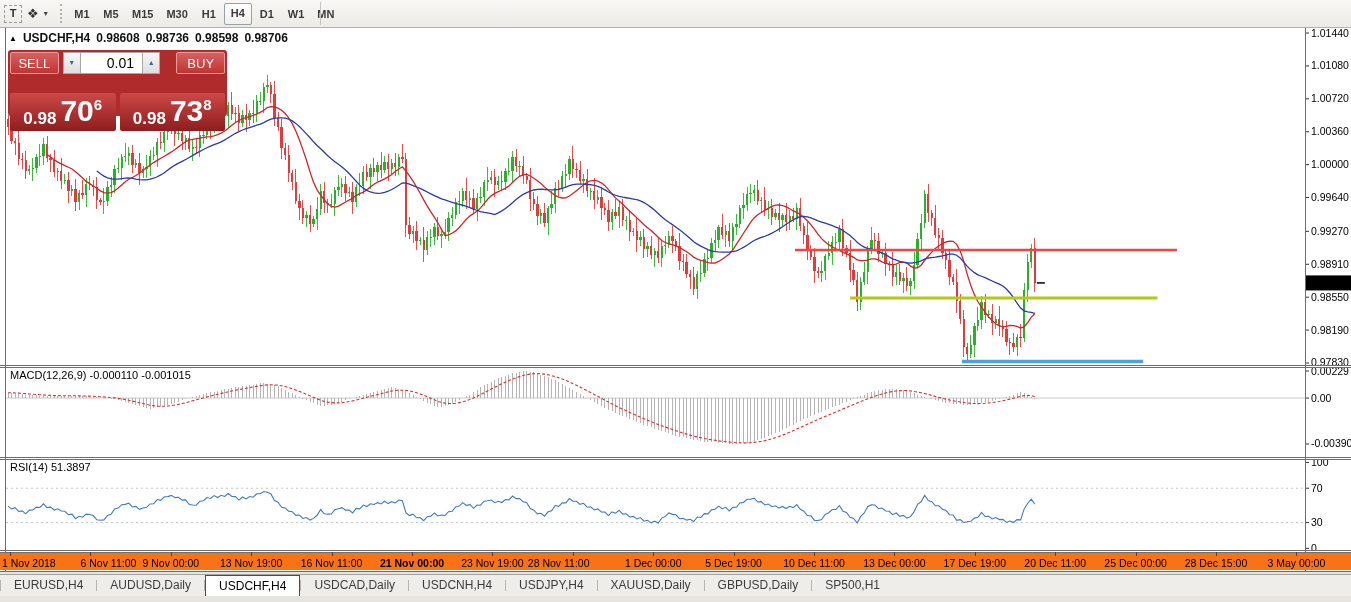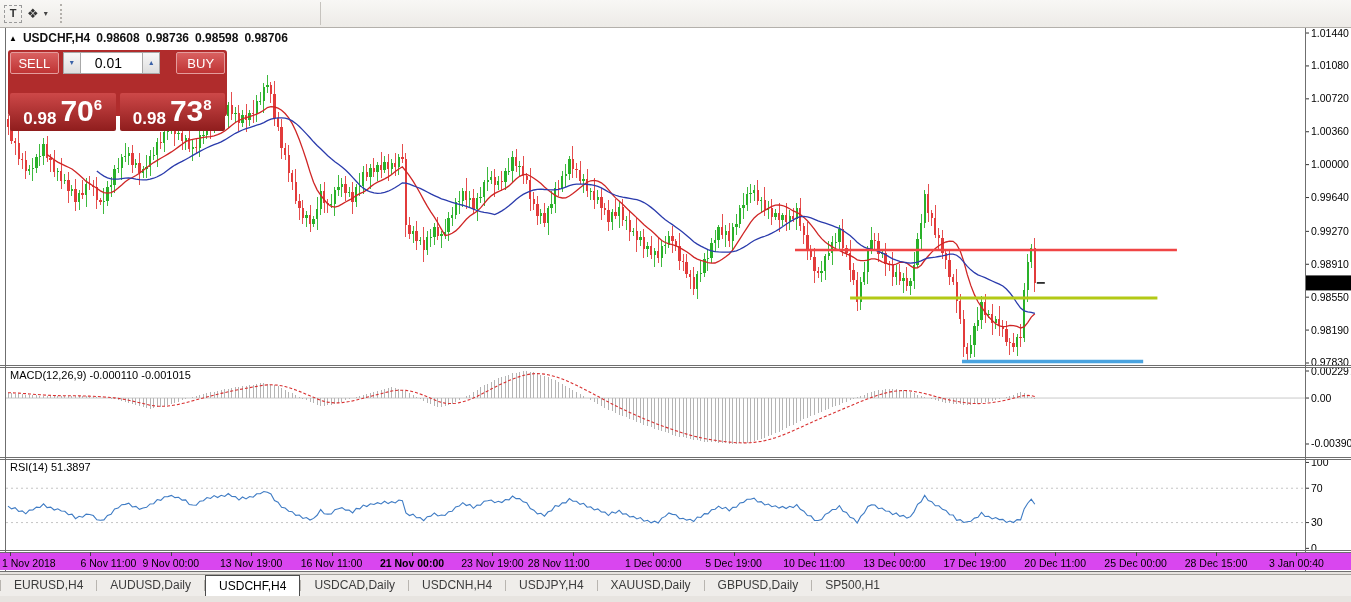--- a/index.html
+++ b/index.html
@@ -43,31 +43,31 @@
   .tp-row{display:flex;height:38px;gap:0;}
   .tp-btn{height:22px;line-height:22px;text-align:center;color:#fff;font-size:13px;
     background:linear-gradient(#d96060,#bf3434);border:1px solid #e49c9c;
     border-radius:2px;box-sizing:border-box;}
   .tp-sell{width:53px;margin-right:4px;}
   .tp-buy{width:53px;margin-left:16px;}
   .tp-spin{width:20px;height:22px;line-height:20px;text-align:center;font-size:8px;
     color:#3a62a8;background:linear-gradient(#f7f7f7,#dedede);border:1px solid #a8a8a8;
     box-sizing:border-box;}
   .tp-lot{width:61px;height:22px;border:1px solid #a8a8a8;border-left:none;border-right:none;
-    box-sizing:border-box;text-align:right;padding:0 20px 0 0;font:14px "Liberation Sans",sans-serif;}
+    box-sizing:border-box;text-align:right;padding:0 8px 0 0;font:14px "Liberation Sans",sans-serif;}
   .tp-prices{display:flex;margin-top:3px;gap:4px;}
   .tp-price{height:37px;flex:1;background:linear-gradient(#cd4848,#8f1d1d);
     border-radius:2px;display:flex;align-items:baseline;justify-content:center;
     color:#fff;padding-top:1px;}
   .tp-small{font-size:17px;font-weight:bold;margin-right:4px;align-self:center;
     margin-top:12px;}
   .tp-big{font-size:30px;font-weight:bold;line-height:34px;}
   .tp-sup{font-size:15px;font-weight:bold;display:inline-block;transform:translateY(-11px);}
   
-  #time-axis{position:absolute;left:0;top:553px;width:1351px;height:17px;background:#d946ef;}
+  #time-axis{position:absolute;left:0;top:553px;width:1351px;height:17px;background:#f97316;}
   .ttick{position:absolute;top:-1px;width:1px;height:4px;background:#444;}
   .tlabel{position:absolute;top:4px;font-size:10.5px;color:#000;white-space:nowrap;}
   
   .tabbar{position:absolute;left:0;top:574px;width:1351px;height:22px;background:#efedea;
     border-top:1px solid #a5a29d;display:flex;align-items:stretch;font-size:12px;
     color:#3c3c3c;box-sizing:border-box;}
   .tab{padding:0 13px;line-height:20px;white-space:nowrap;}
   .tab.active{background:#fff;border:1px solid #4c4c4c;border-bottom:none;color:#000;}
   .tabsep{width:1px;height:11px;background:#b8b5b0;margin-top:5px;}
   .bstrip{position:absolute;left:0;top:596px;width:1351px;height:6px;background:#e7e4e0;}
@@ -77,20 +77,31 @@
 
 <div class="toolbar">
   <div class="ttool">
     <span>T</span>
   </div>
   <div class="dtool">
     <span class="obj">❖</span>
     <span class="caret">▾</span>
   </div>
   <div class="grip"></div>
+  <div class="tf-group" id="tf-group">
+      <div class="tf">M1</div>
+      <div class="tf">M5</div>
+      <div class="tf">M15</div>
+      <div class="tf">M30</div>
+      <div class="tf">H1</div>
+      <div class="tf active">H4</div>
+      <div class="tf">D1</div>
+      <div class="tf">W1</div>
+      <div class="tf">MN</div>
+    </div>
   <div class="toolbar-sep"></div>
 </div>
 
 <div class="chartwin"></div>
 
 <svg id="main-svg" width="1351" height="338" viewBox="0 28 1351 338">
     <rect x="0" y="28" width="1351" height="338" fill="#fff"></rect>
     <g shape-rendering="crispEdges">
       <line x1="8.00" y1="114.83" x2="8.00" y2="134.94" stroke="#e23b3b" stroke-width="0.9"></line>
       <rect x="6.85" y="119.40" width="2.3" height="7.31" fill="#e23b3b"></rect>
@@ -1099,21 +1110,21 @@
     <div class="tlabel" style="left: 849.4px; width: 90px; text-align: center;">13 Dec 00:00</div>
     <div class="ttick" style="left: 974.8px;"></div>
     <div class="tlabel" style="left: 929.8px; width: 90px; text-align: center;">17 Dec 19:00</div>
     <div class="ttick" style="left: 1055.2px;"></div>
     <div class="tlabel" style="left: 1010.2px; width: 90px; text-align: center;">20 Dec 11:00</div>
     <div class="ttick" style="left: 1135.6px;"></div>
     <div class="tlabel" style="left: 1090.6px; width: 90px; text-align: center;">25 Dec 00:00</div>
     <div class="ttick" style="left: 1216px;"></div>
     <div class="tlabel" style="left: 1171px; width: 90px; text-align: center;">28 Dec 15:00</div>
     <div class="ttick" style="left: 1296.4px;"></div>
-    <div class="tlabel" style="left: 1251.4px; width: 90px; text-align: center;">3 Jan 00:40</div>
+    <div class="tlabel" style="left: 1251.4px; width: 90px; text-align: center;">3 May 00:00</div>
   </div>
 
 <div class="tabbar" id="tabbar">
     <div class="tabsep"></div>
     <div class="tab">EURUSD,H4</div>
     <div class="tabsep"></div>
     <div class="tab">AUDUSD,Daily</div>
     <div class="tabsep"></div>
     <div class="tab active">USDCHF,H4</div>
     <div class="tabsep"></div>

